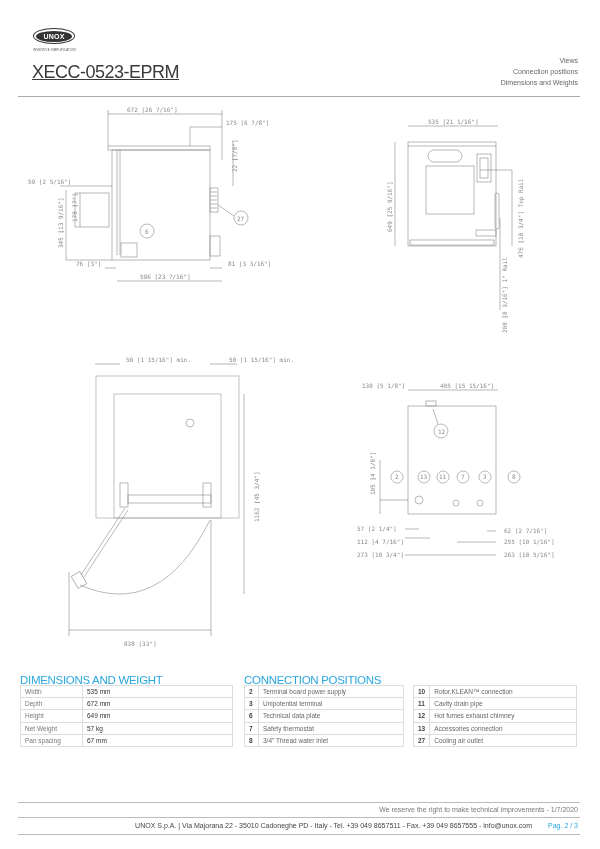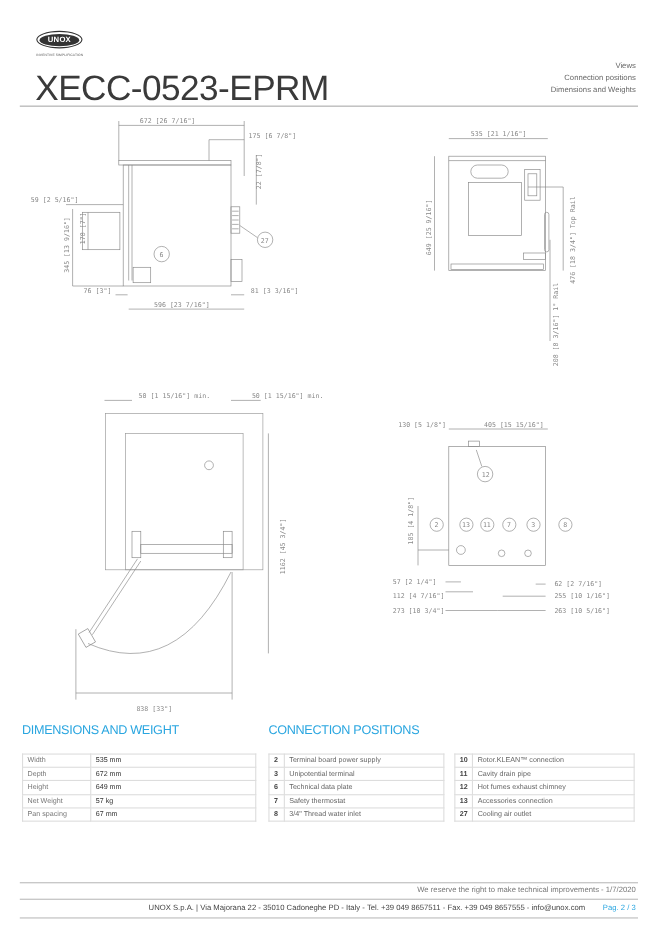--- a/index.html
+++ b/index.html
@@ -2,28 +2,28 @@
 <html><head>
 <meta charset="utf-8">
 <style>
   * { box-sizing: border-box; margin: 0; padding: 0; }
   html, body { width: 600px; height: 849px; background: #ffffff; overflow: hidden; }
   body { font-family: "Liberation Sans", sans-serif; color: #333; position: relative; }
 
   .logo { position: absolute; left: 33px; top: 28px; width: 42px; height: 16px; border: 1.5px solid #333; border-radius: 50%; display: flex; align-items: center; justify-content: center; }
   .logo-inner { width: 36px; height: 11px; background: #333; border-radius: 50%; color: #fff; font-size: 7px; font-weight: bold; line-height: 11px; text-align: center; letter-spacing: 0.2px; }
   .tagline { position: absolute; left: 33px; top: 48px; font-size: 3px; color: #555; letter-spacing: 0.1px; }
-  .title { position: absolute; left: 32px; top: 62px; font-size: 32px; color: #3a3a3a; letter-spacing: -0.5px; }
+  .title { position: absolute; left: 32px; top: 62px; font-size: 18px; color: #3a3a3a; letter-spacing: -0.5px; text-decoration: underline; }
   .header-right { position: absolute; right: 22px; top: 55px; text-align: right; font-size: 7px; color: #666; line-height: 11px; }
   .header-rule { position: absolute; left: 18px; right: 20px; top: 96px; height: 1px; background: #aaa; }
 
   .drawing { position: absolute; left: 0; top: 0; width: 600px; height: 660px; }
   .dim { font-family: "DejaVu Sans Mono", monospace; font-size: 6px; fill: #888; }
 
-  .sec-title { position: absolute; font-size: 11.5px; color: #2aa6e0; font-weight: normal; letter-spacing: -0.3px; top: 658px; }
+  .sec-title { position: absolute; font-size: 11.5px; color: #2aa6e0; font-weight: normal; letter-spacing: -0.3px; top: 674px; }
   table { border-collapse: collapse; position: absolute; top: 685px; font-size: 6.5px; }
   td { border: 1px solid #ddd; height: 12.2px; padding: 0 4px; vertical-align: middle; }
   .dim-table { left: 20px; width: 213px; }
   .dim-table td.lbl { color: #777; width: 62px; }
   .dim-table td.val { color: #333; }
   .conn-table { left: 244px; width: 160px; }
   .conn-table2 { left: 413px; width: 164px; }
   td.num { font-weight: bold; width: 14px; color: #444; }
   td.desc { color: #666; }
 

